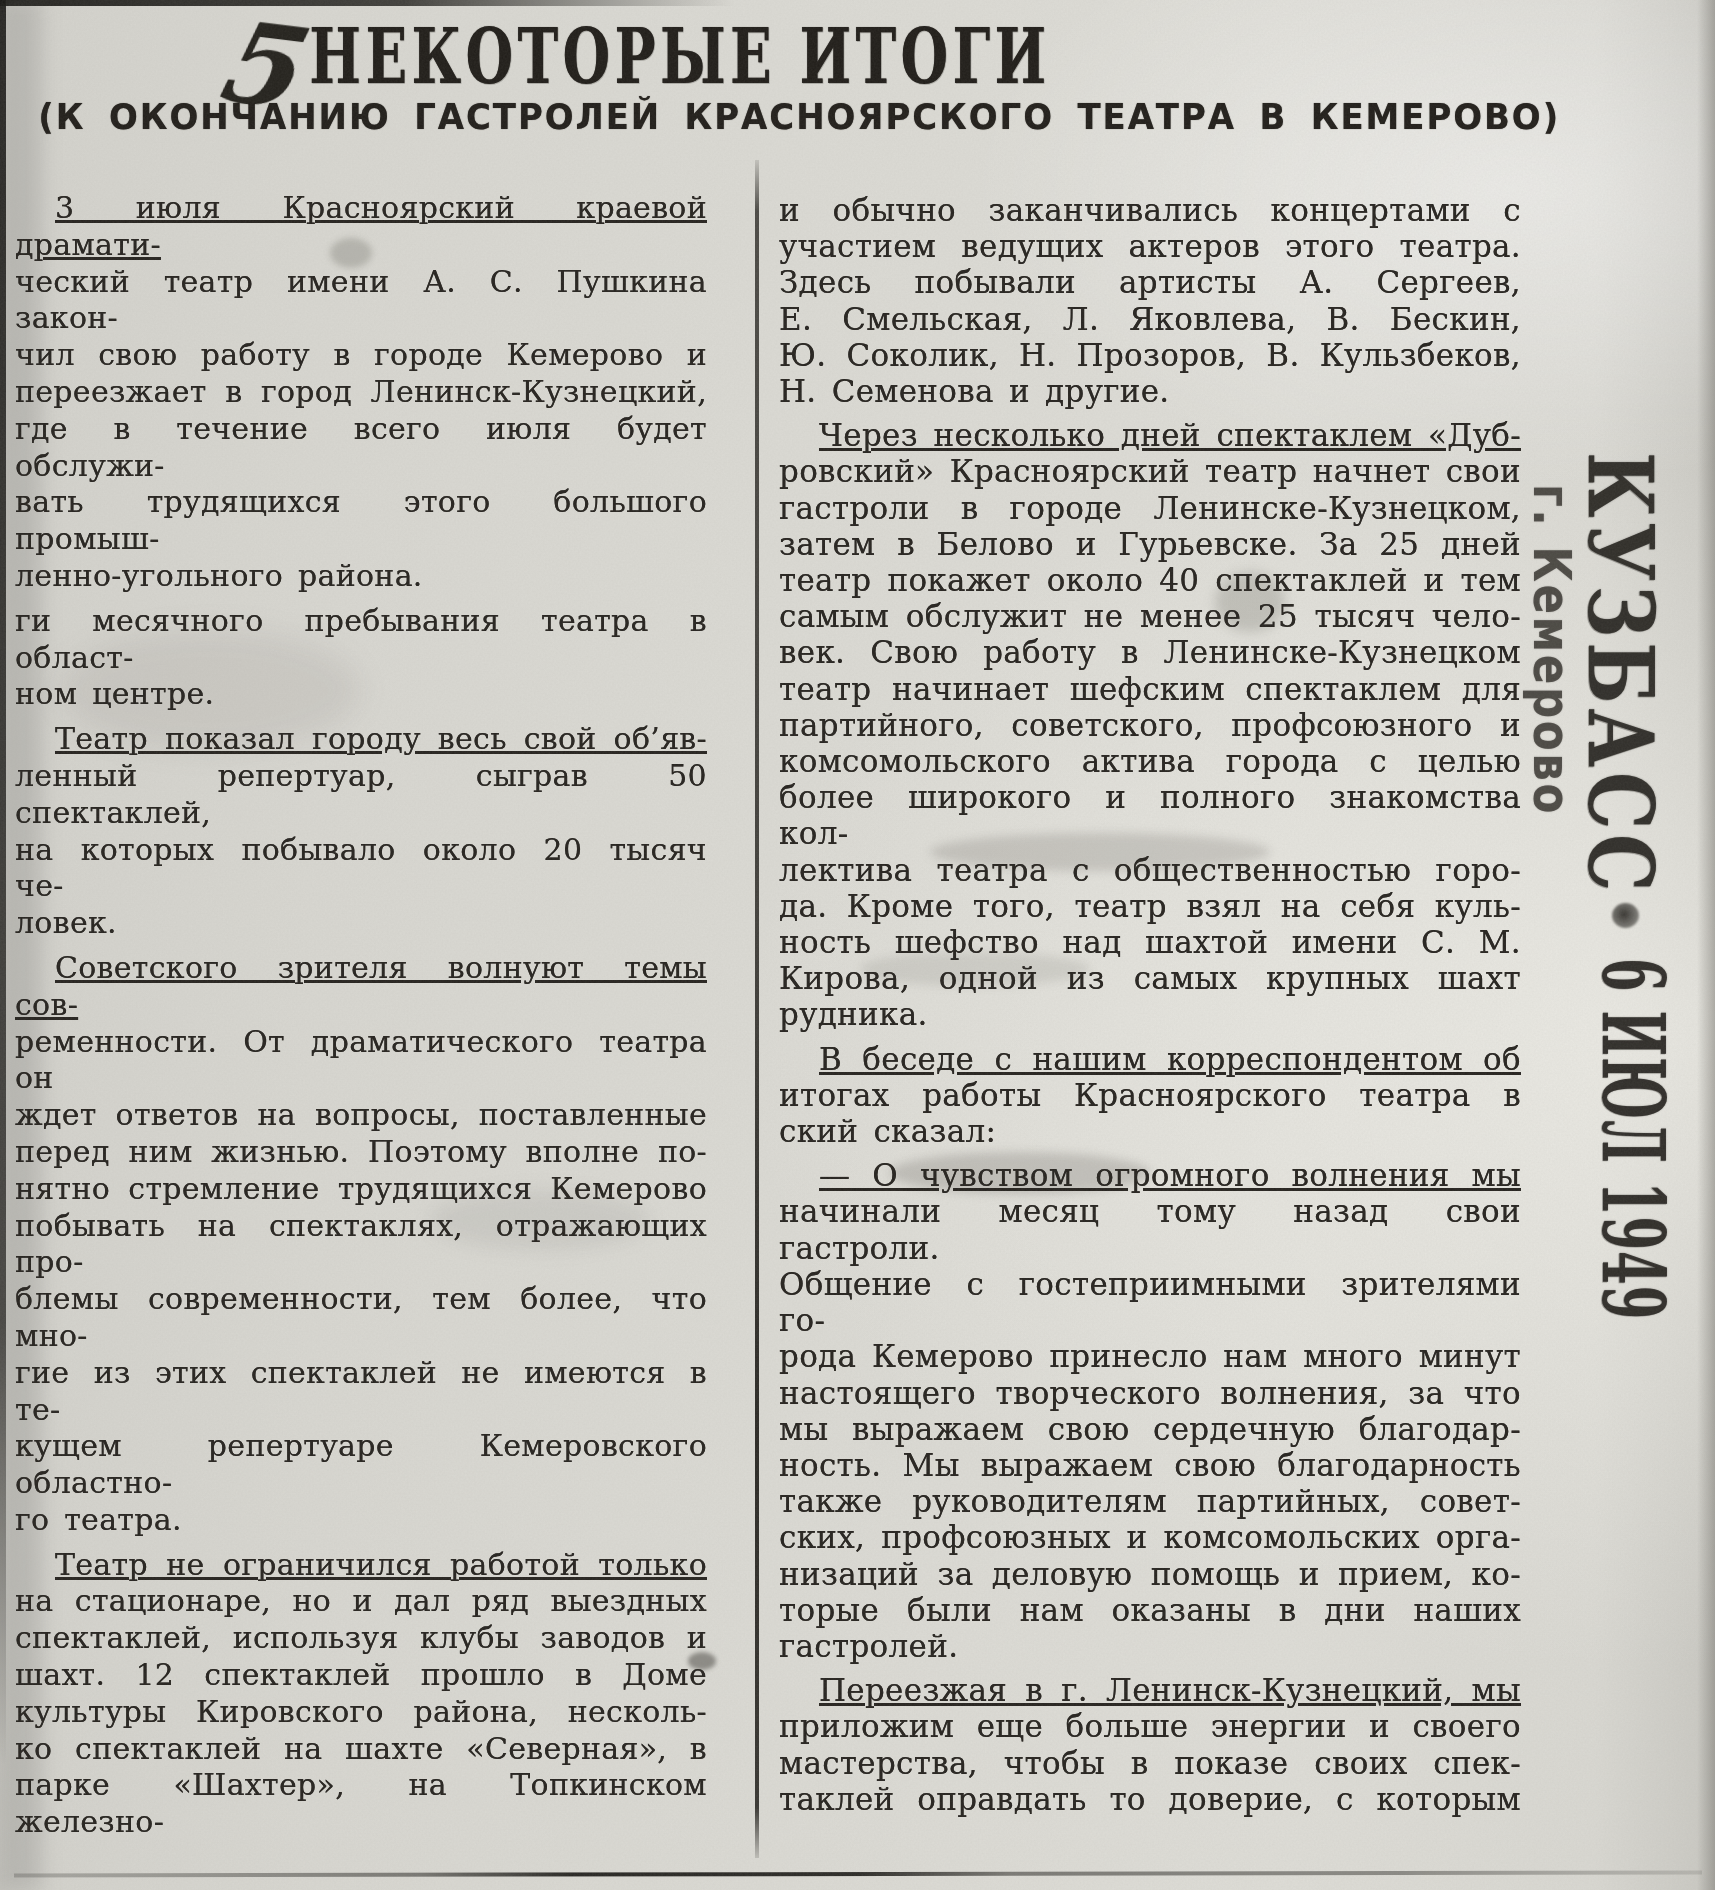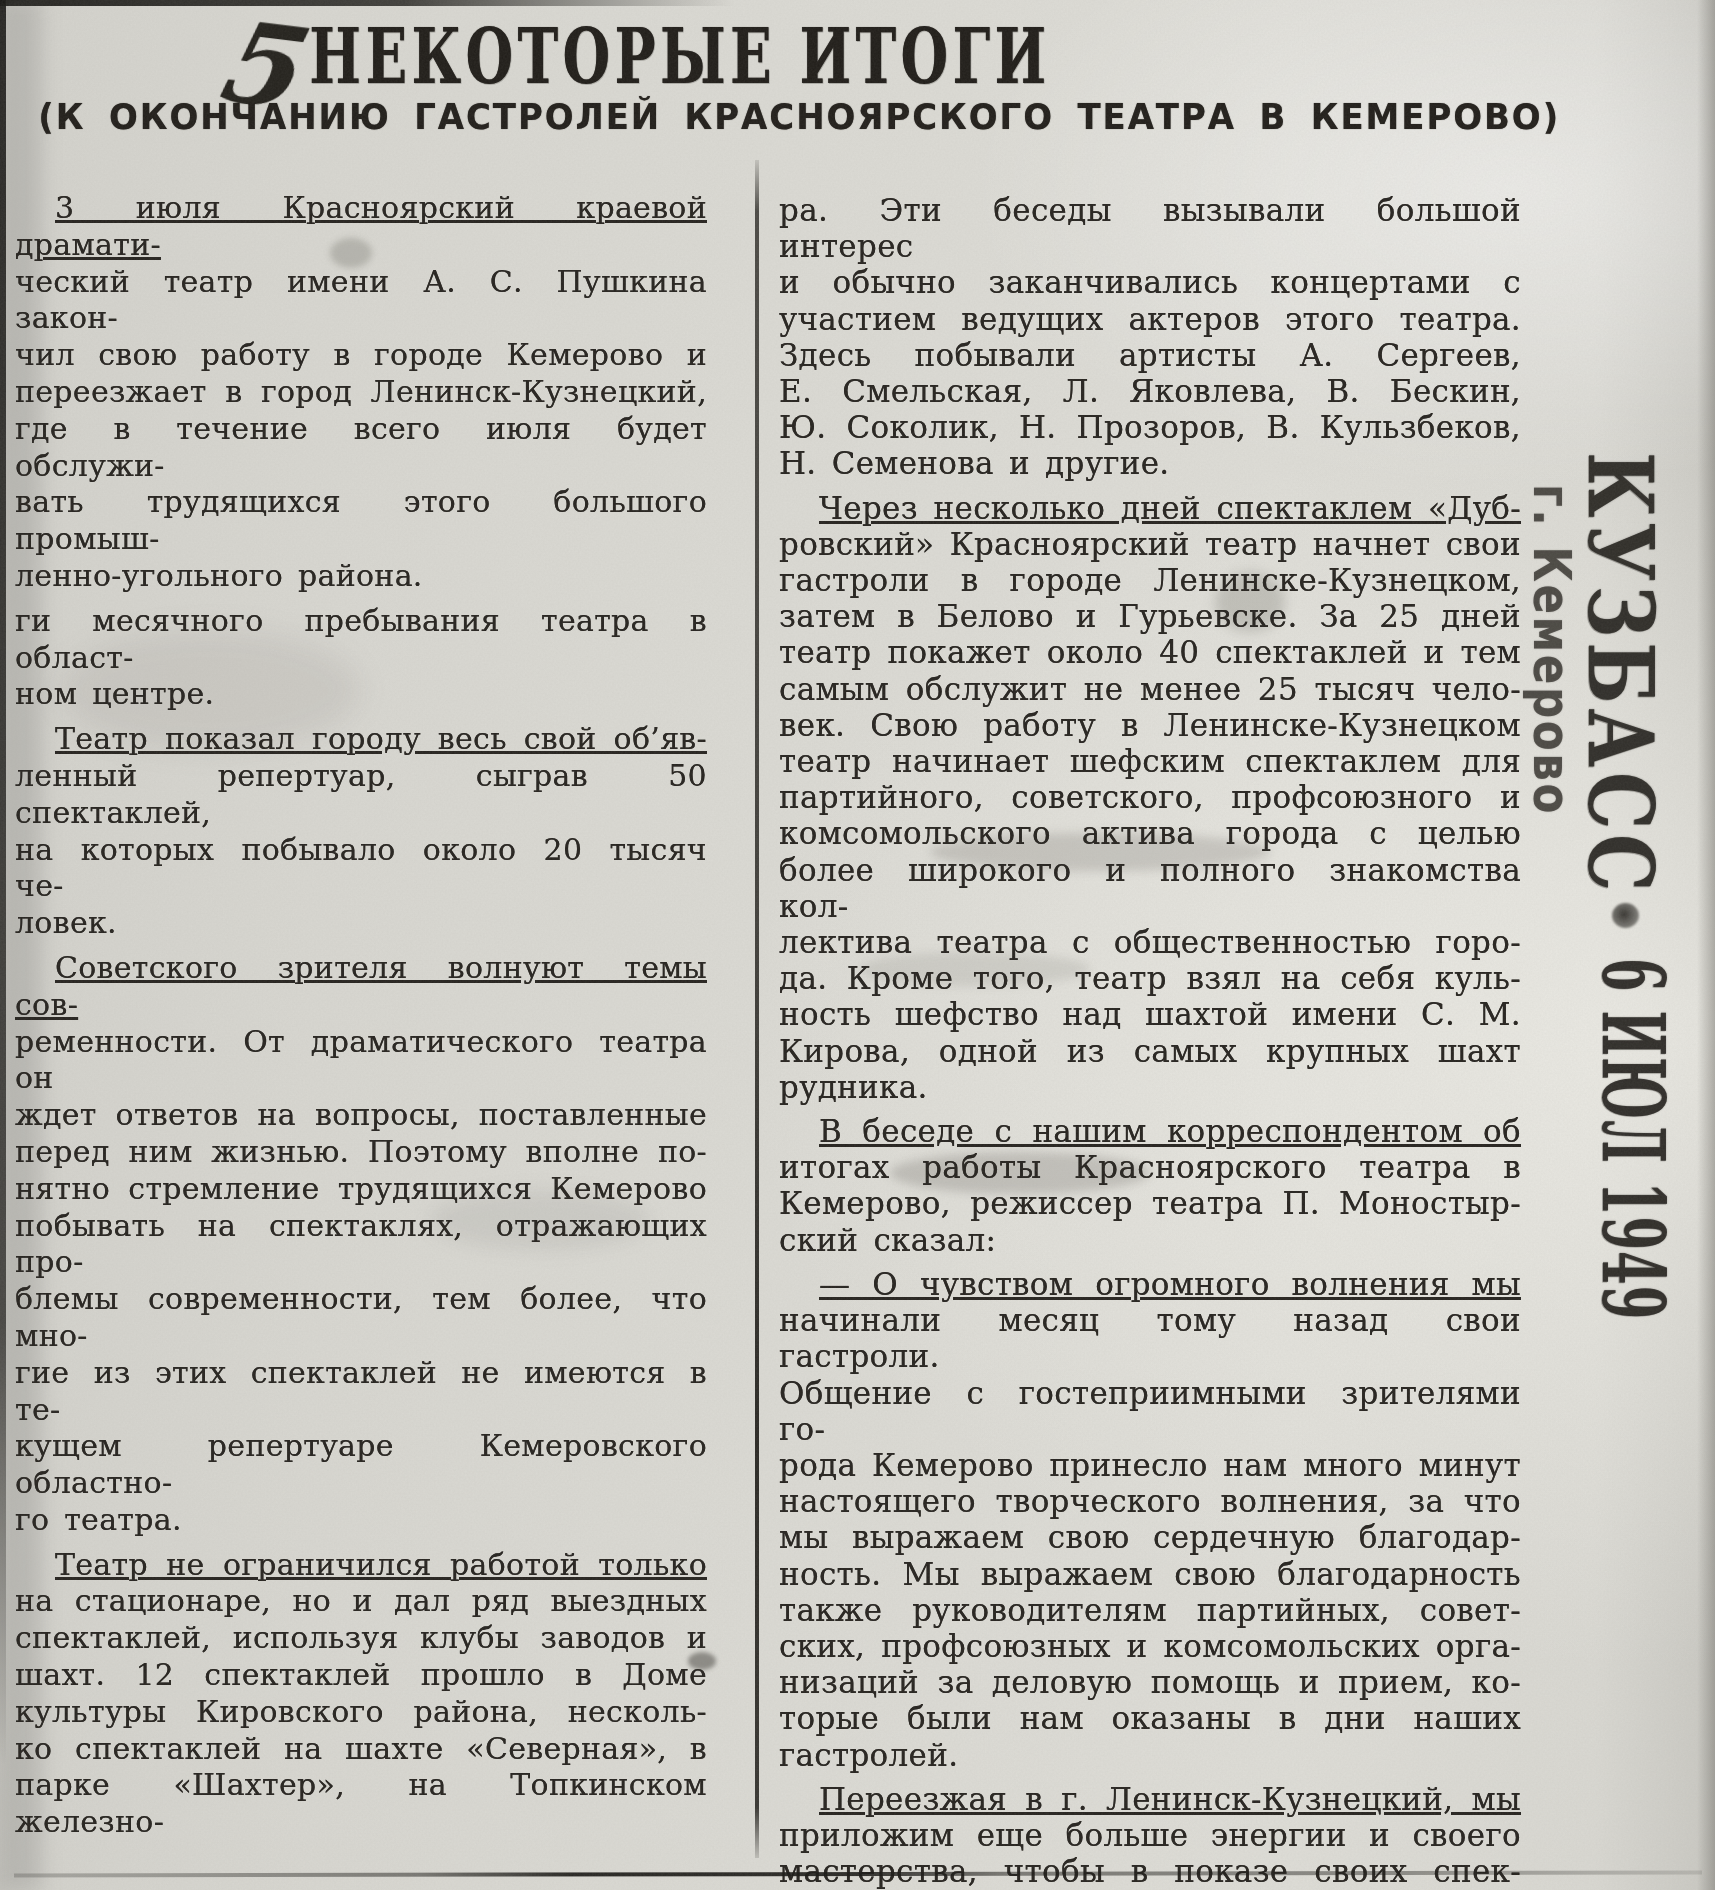--- a/index.html
+++ b/index.html
@@ -144,21 +144,20 @@
         <div class="line">на стационаре, но и дал ряд выездных</div>
         <div class="line">спектаклей, используя клубы заводов и</div>
         <div class="line">шахт. 12 спектаклей прошло в Доме</div>
         <div class="line">культуры Кировского района, несколь-</div>
         <div class="line">ко спектаклей на шахте «Северная», в</div>
         <div class="line">парке «Шахтер», на Топкинском железно-</div>
       </div>
     </div>
   <div class="col col-right">
       <div class="para">
-        <div class="line">ра. Эти беседы вызывали большой интерес</div>
         <div class="line">и обычно заканчивались концертами с</div>
         <div class="line">участием ведущих актеров этого театра.</div>
         <div class="line">Здесь побывали артисты А. Сергеев,</div>
         <div class="line">Е. Смельская, Л. Яковлева, В. Бескин,</div>
         <div class="line">Ю. Соколик, Н. Прозоров, В. Кульзбеков,</div>
         <div class="line endline">Н. Семенова и другие.</div>
       </div>
       <div class="para">
         <div class="line indent">Через несколько дней спектаклем «Дуб-</div>
         <div class="line">ровский» Красноярский театр начнет свои</div>
@@ -173,21 +172,20 @@
         <div class="line">более широкого и полного знакомства кол-</div>
         <div class="line">лектива театра с общественностью горо-</div>
         <div class="line">да. Кроме того, театр взял на себя куль-</div>
         <div class="line">ность шефство над шахтой имени С. М.</div>
         <div class="line">Кирова, одной из самых крупных шахт</div>
         <div class="line endline">рудника.</div>
       </div>
       <div class="para">
         <div class="line indent">В беседе с нашим корреспондентом об</div>
         <div class="line">итогах работы Красноярского театра в</div>
-        <div class="line">Кемерово, режиссер театра П. Моностыр-</div>
         <div class="line endline">ский сказал:</div>
       </div>
       <div class="para">
         <div class="line indent">— О чувством огромного волнения мы</div>
         <div class="line">начинали месяц тому назад свои гастроли.</div>
         <div class="line">Общение с гостеприимными зрителями го-</div>
         <div class="line">рода Кемерово принесло нам много минут</div>
         <div class="line">настоящего творческого волнения, за что</div>
         <div class="line">мы выражаем свою сердечную благодар-</div>
         <div class="line">ность. Мы выражаем свою благодарность</div>

